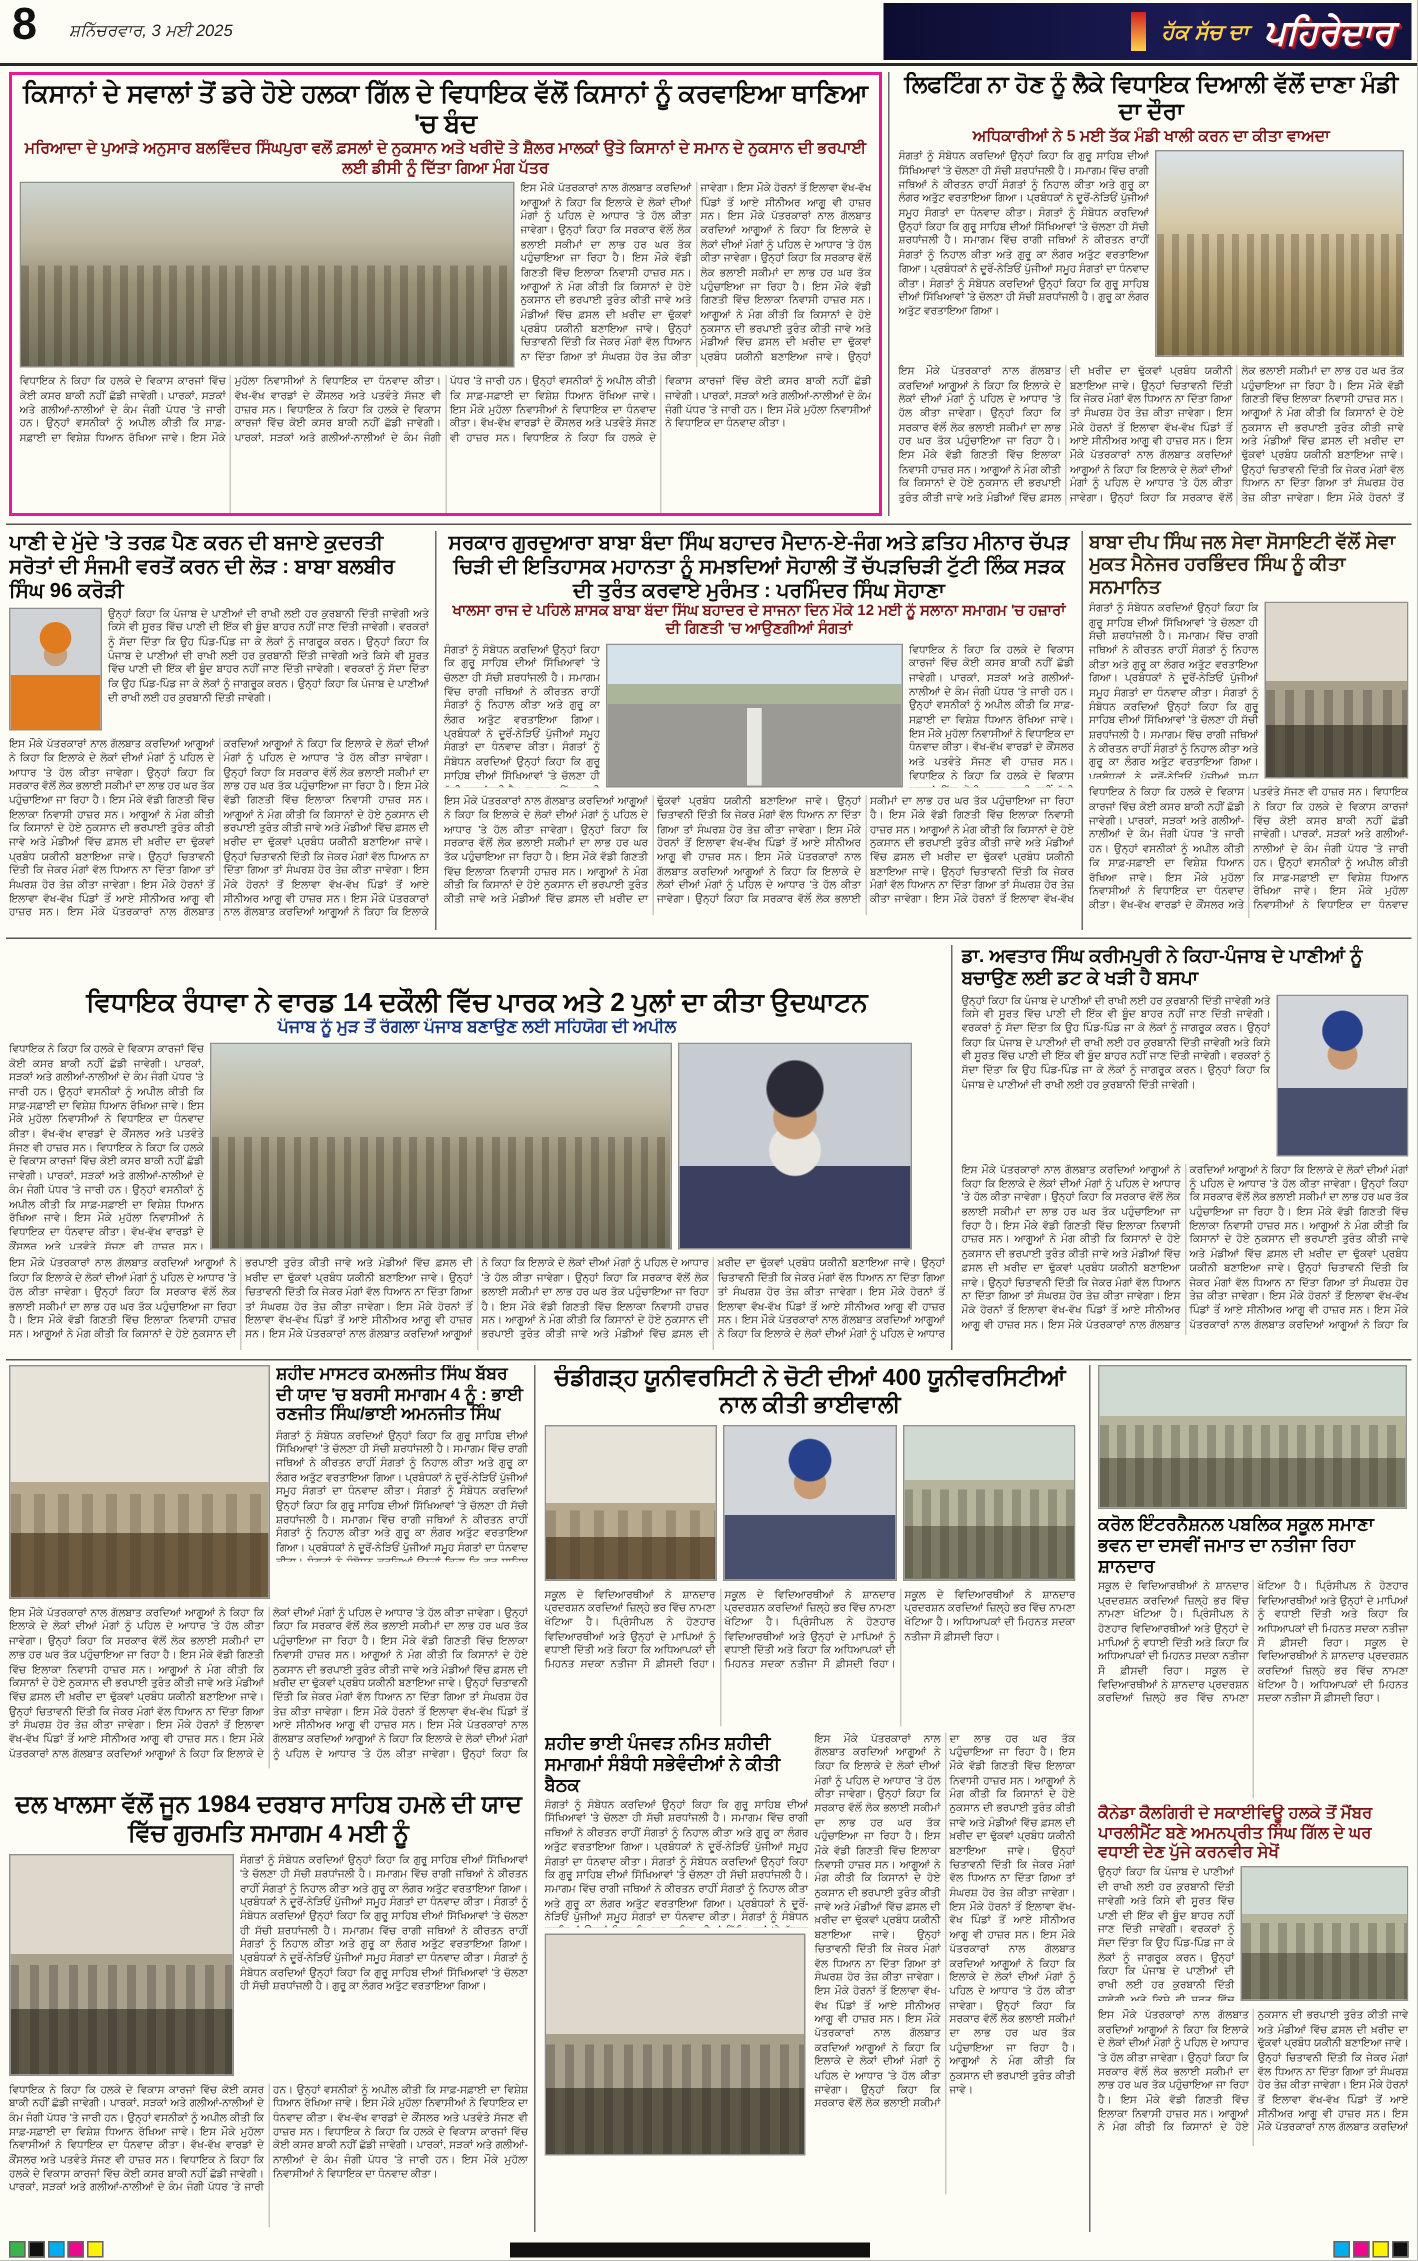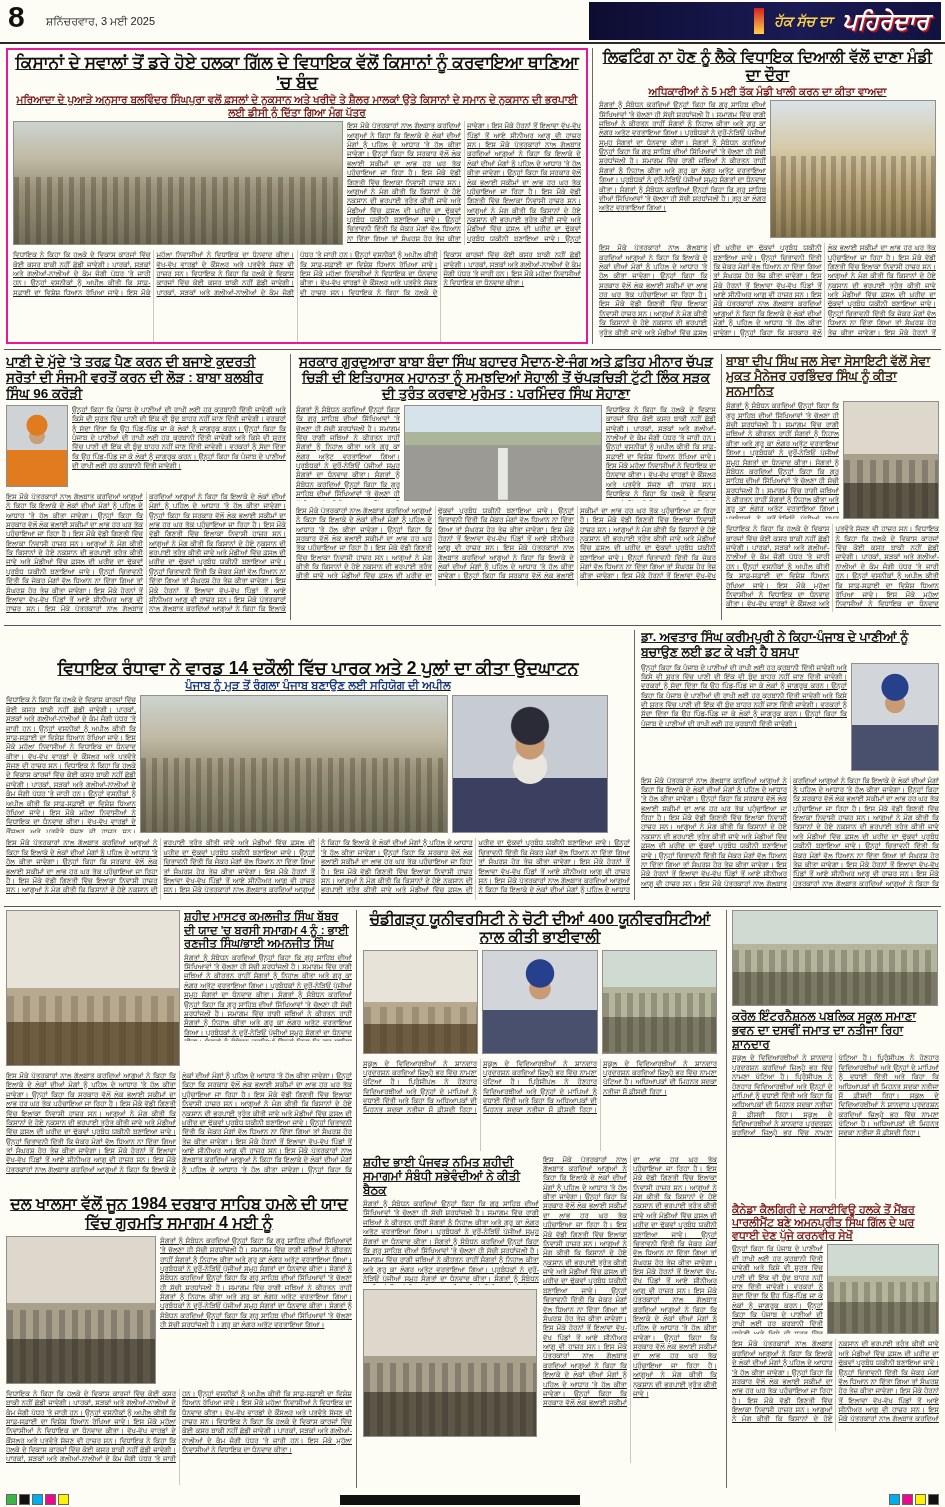--- a/index.html
+++ b/index.html
@@ -6,30 +6,30 @@
   html,body { background:#888; }
   .page {
     position: relative; width: 945px; height: 1507px;
     margin: 0 auto; background: #fdfdf6; overflow: hidden;
     font-family: "Liberation Sans", "DejaVu Sans", sans-serif;
     color:#1c1c1c;
   }
   
   .header { position:absolute; left:0; top:0; width:945px; height:44px; border-bottom:2px solid #2a2a2a; }
   .pgnum { position:absolute; left:8px; top:0px; font-size:30px; font-weight:700; color:#111; }
-  .pgdate { position:absolute; left:46px; top:15px; font-size:11px; color:#222; }
+  .pgdate { position:absolute; left:46px; top:15px; font-size:11px; color:#222;font-style:italic; }
   .masthead { position:absolute; right:4px; top:2px; width:352px; height:38px;
     background:linear-gradient(90deg,#0d0d32,#1b1b55 60%,#121240);
     display:flex; align-items:center; justify-content:flex-end; padding:0 12px; gap:10px; }
   .mh-pre { color:#ffd24a; font-size:14px; font-weight:700; font-style:italic; white-space:nowrap; }
   .mh-title { color:#ffffff; font-size:23px; font-weight:700; white-space:nowrap;
     text-shadow:1px 1px 0 #d42020, 2px 2px 0 rgba(212,32,32,.55);font-style:italic; }
   .mh-deco { width:10px; height:26px; background:linear-gradient(180deg,#d42020,#ffd24a); flex:none; }
   
-  .art { position:absolute; overflow:hidden;text-decoration:underline; }
+  .art { position:absolute; overflow:hidden; }
   .hl { font-weight:700; color:#0e0e0e; line-height:1.18; overflow:hidden; }
   .ctr { text-align:center; }
   .sub { font-weight:700; color:#7a1616; overflow:hidden; line-height:1.2; }
   .blue { color:#15357e; }
   .maroon { color:#7a1616; }
   .s18{font-size:17.5px}.s17{font-size:17px}.s16{font-size:16px}.s155{font-size:15.5px}.s14{font-size:13.5px}.s13{font-size:12.5px}.s125{font-size:12px}
   .s12{font-size:11.5px}.s11{font-size:11px}.s105{font-size:10.5px}.s10{font-size:10px}
   .b { font-size:7px; line-height:1.34; text-align:justify; color:#1b1b1b; overflow:hidden; }
   .c2 { column-count:2; column-gap:6px; column-rule:1px solid #c9c9c0; }
   .c3 { column-count:3; column-gap:6px; column-rule:1px solid #c9c9c0; }
@@ -137,20 +137,21 @@
     <div class="hl s14" style="max-height:50px">ਪਾਣੀ ਦੇ ਮੁੱਦੇ 'ਤੇ ਤਰਫ਼ ਪੈਣ ਕਰਨ ਦੀ ਬਜਾਏ ਕੁਦਰਤੀ ਸਰੋਤਾਂ ਦੀ ਸੰਜਮੀ ਵਰਤੋਂ ਕਰਨ ਦੀ ਲੋੜ : ਬਾਬਾ ਬਲਬੀਰ ਸਿੰਘ 96 ਕਰੋੜੀ</div>
     <div class="row" style="margin-top:3px;height:84px">
       <div class="ph ph-portrait-saffron" style="width:62px;height:82px"></div>
       <div class="b" style="flex:1;height:82px">ਉਨ੍ਹਾਂ ਕਿਹਾ ਕਿ ਪੰਜਾਬ ਦੇ ਪਾਣੀਆਂ ਦੀ ਰਾਖੀ ਲਈ ਹਰ ਕੁਰਬਾਨੀ ਦਿੱਤੀ ਜਾਵੇਗੀ ਅਤੇ ਕਿਸੇ ਵੀ ਸੂਰਤ ਵਿੱਚ ਪਾਣੀ ਦੀ ਇੱਕ ਵੀ ਬੂੰਦ ਬਾਹਰ ਨਹੀਂ ਜਾਣ ਦਿੱਤੀ ਜਾਵੇਗੀ। ਵਰਕਰਾਂ ਨੂੰ ਸੱਦਾ ਦਿੱਤਾ ਕਿ ਉਹ ਪਿੰਡ-ਪਿੰਡ ਜਾ ਕੇ ਲੋਕਾਂ ਨੂੰ ਜਾਗਰੂਕ ਕਰਨ। ਉਨ੍ਹਾਂ ਕਿਹਾ ਕਿ ਪੰਜਾਬ ਦੇ ਪਾਣੀਆਂ ਦੀ ਰਾਖੀ ਲਈ ਹਰ ਕੁਰਬਾਨੀ ਦਿੱਤੀ ਜਾਵੇਗੀ ਅਤੇ ਕਿਸੇ ਵੀ ਸੂਰਤ ਵਿੱਚ ਪਾਣੀ ਦੀ ਇੱਕ ਵੀ ਬੂੰਦ ਬਾਹਰ ਨਹੀਂ ਜਾਣ ਦਿੱਤੀ ਜਾਵੇਗੀ। ਵਰਕਰਾਂ ਨੂੰ ਸੱਦਾ ਦਿੱਤਾ ਕਿ ਉਹ ਪਿੰਡ-ਪਿੰਡ ਜਾ ਕੇ ਲੋਕਾਂ ਨੂੰ ਜਾਗਰੂਕ ਕਰਨ। ਉਨ੍ਹਾਂ ਕਿਹਾ ਕਿ ਪੰਜਾਬ ਦੇ ਪਾਣੀਆਂ ਦੀ ਰਾਖੀ ਲਈ ਹਰ ਕੁਰਬਾਨੀ ਦਿੱਤੀ ਜਾਵੇਗੀ।</div>
     </div>
     <div class="b c2" style="margin-top:3px;height:122px">ਇਸ ਮੌਕੇ ਪੱਤਰਕਾਰਾਂ ਨਾਲ ਗੱਲਬਾਤ ਕਰਦਿਆਂ ਆਗੂਆਂ ਨੇ ਕਿਹਾ ਕਿ ਇਲਾਕੇ ਦੇ ਲੋਕਾਂ ਦੀਆਂ ਮੰਗਾਂ ਨੂੰ ਪਹਿਲ ਦੇ ਆਧਾਰ 'ਤੇ ਹੱਲ ਕੀਤਾ ਜਾਵੇਗਾ। ਉਨ੍ਹਾਂ ਕਿਹਾ ਕਿ ਸਰਕਾਰ ਵੱਲੋਂ ਲੋਕ ਭਲਾਈ ਸਕੀਮਾਂ ਦਾ ਲਾਭ ਹਰ ਘਰ ਤੱਕ ਪਹੁੰਚਾਇਆ ਜਾ ਰਿਹਾ ਹੈ। ਇਸ ਮੌਕੇ ਵੱਡੀ ਗਿਣਤੀ ਵਿੱਚ ਇਲਾਕਾ ਨਿਵਾਸੀ ਹਾਜ਼ਰ ਸਨ। ਆਗੂਆਂ ਨੇ ਮੰਗ ਕੀਤੀ ਕਿ ਕਿਸਾਨਾਂ ਦੇ ਹੋਏ ਨੁਕਸਾਨ ਦੀ ਭਰਪਾਈ ਤੁਰੰਤ ਕੀਤੀ ਜਾਵੇ ਅਤੇ ਮੰਡੀਆਂ ਵਿੱਚ ਫ਼ਸਲ ਦੀ ਖ਼ਰੀਦ ਦਾ ਢੁੱਕਵਾਂ ਪ੍ਰਬੰਧ ਯਕੀਨੀ ਬਣਾਇਆ ਜਾਵੇ। ਉਨ੍ਹਾਂ ਚਿਤਾਵਨੀ ਦਿੱਤੀ ਕਿ ਜੇਕਰ ਮੰਗਾਂ ਵੱਲ ਧਿਆਨ ਨਾ ਦਿੱਤਾ ਗਿਆ ਤਾਂ ਸੰਘਰਸ਼ ਹੋਰ ਤੇਜ਼ ਕੀਤਾ ਜਾਵੇਗਾ। ਇਸ ਮੌਕੇ ਹੋਰਨਾਂ ਤੋਂ ਇਲਾਵਾ ਵੱਖ-ਵੱਖ ਪਿੰਡਾਂ ਤੋਂ ਆਏ ਸੀਨੀਅਰ ਆਗੂ ਵੀ ਹਾਜ਼ਰ ਸਨ। ਇਸ ਮੌਕੇ ਪੱਤਰਕਾਰਾਂ ਨਾਲ ਗੱਲਬਾਤ ਕਰਦਿਆਂ ਆਗੂਆਂ ਨੇ ਕਿਹਾ ਕਿ ਇਲਾਕੇ ਦੇ ਲੋਕਾਂ ਦੀਆਂ ਮੰਗਾਂ ਨੂੰ ਪਹਿਲ ਦੇ ਆਧਾਰ 'ਤੇ ਹੱਲ ਕੀਤਾ ਜਾਵੇਗਾ। ਉਨ੍ਹਾਂ ਕਿਹਾ ਕਿ ਸਰਕਾਰ ਵੱਲੋਂ ਲੋਕ ਭਲਾਈ ਸਕੀਮਾਂ ਦਾ ਲਾਭ ਹਰ ਘਰ ਤੱਕ ਪਹੁੰਚਾਇਆ ਜਾ ਰਿਹਾ ਹੈ। ਇਸ ਮੌਕੇ ਵੱਡੀ ਗਿਣਤੀ ਵਿੱਚ ਇਲਾਕਾ ਨਿਵਾਸੀ ਹਾਜ਼ਰ ਸਨ। ਆਗੂਆਂ ਨੇ ਮੰਗ ਕੀਤੀ ਕਿ ਕਿਸਾਨਾਂ ਦੇ ਹੋਏ ਨੁਕਸਾਨ ਦੀ ਭਰਪਾਈ ਤੁਰੰਤ ਕੀਤੀ ਜਾਵੇ ਅਤੇ ਮੰਡੀਆਂ ਵਿੱਚ ਫ਼ਸਲ ਦੀ ਖ਼ਰੀਦ ਦਾ ਢੁੱਕਵਾਂ ਪ੍ਰਬੰਧ ਯਕੀਨੀ ਬਣਾਇਆ ਜਾਵੇ। ਉਨ੍ਹਾਂ ਚਿਤਾਵਨੀ ਦਿੱਤੀ ਕਿ ਜੇਕਰ ਮੰਗਾਂ ਵੱਲ ਧਿਆਨ ਨਾ ਦਿੱਤਾ ਗਿਆ ਤਾਂ ਸੰਘਰਸ਼ ਹੋਰ ਤੇਜ਼ ਕੀਤਾ ਜਾਵੇਗਾ। ਇਸ ਮੌਕੇ ਹੋਰਨਾਂ ਤੋਂ ਇਲਾਵਾ ਵੱਖ-ਵੱਖ ਪਿੰਡਾਂ ਤੋਂ ਆਏ ਸੀਨੀਅਰ ਆਗੂ ਵੀ ਹਾਜ਼ਰ ਸਨ। ਇਸ ਮੌਕੇ ਪੱਤਰਕਾਰਾਂ ਨਾਲ ਗੱਲਬਾਤ ਕਰਦਿਆਂ ਆਗੂਆਂ ਨੇ ਕਿਹਾ ਕਿ ਇਲਾਕੇ ਦੇ ਲੋਕਾਂ ਦੀਆਂ ਮੰਗਾਂ ਨੂੰ ਪਹਿਲ ਦੇ ਆਧਾਰ 'ਤੇ ਹੱਲ ਕੀਤਾ ਜਾਵੇਗਾ। ਉਨ੍ਹਾਂ ਕਿਹਾ ਕਿ ਸਰਕਾਰ ਵੱਲੋਂ ਲੋਕ ਭਲਾਈ ਸਕੀਮਾਂ ਦਾ ਲਾਭ ਹਰ ਘਰ ਤੱਕ ਪਹੁੰਚਾਇਆ ਜਾ ਰਿਹਾ ਹੈ। ਆਗੂਆਂ ਨੇ ਮੰਗ ਕੀਤੀ ਕਿ ਨੁਕਸਾਨ ਦੀ ਭਰਪਾਈ ਤੁਰੰਤ ਕੀਤੀ ਜਾਵੇ।</div>
   </div>
 
   <div class="art a4">
     <div class="hl s14 ctr" style="max-height:52px">ਸਰਕਾਰ ਗੁਰਦੁਆਰਾ ਬਾਬਾ ਬੰਦਾ ਸਿੰਘ ਬਹਾਦਰ ਮੈਦਾਨ-ਏ-ਜੰਗ ਅਤੇ ਫ਼ਤਿਹ ਮੀਨਾਰ ਚੱਪੜ ਚਿੜੀ ਦੀ ਇਤਿਹਾਸਕ ਮਹਾਨਤਾ ਨੂੰ ਸਮਝਦਿਆਂ ਸੋਹਾਲੀ ਤੋਂ ਚੱਪੜਚਿੜੀ ਟੁੱਟੀ ਲਿੰਕ ਸੜਕ ਦੀ ਤੁਰੰਤ ਕਰਵਾਏ ਮੁਰੰਮਤ : ਪਰਮਿੰਦਰ ਸਿੰਘ ਸੋਹਾਣਾ</div>
+    <div class="sub s10 ctr" style="max-height:26px">ਖਾਲਸਾ ਰਾਜ ਦੇ ਪਹਿਲੇ ਸ਼ਾਸਕ ਬਾਬਾ ਬੰਦਾ ਸਿੰਘ ਬਹਾਦਰ ਦੇ ਸਾਜਨਾ ਦਿਨ ਮੌਕੇ 12 ਮਈ ਨੂੰ ਸਲਾਨਾ ਸਮਾਗਮ 'ਚ ਹਜ਼ਾਰਾਂ ਦੀ ਗਿਣਤੀ 'ਚ ਆਉਣਗੀਆਂ ਸੰਗਤਾਂ</div>
     <div class="row" style="margin-top:3px;height:98px">
       <div class="b" style="width:104px;height:96px">ਸੰਗਤਾਂ ਨੂੰ ਸੰਬੋਧਨ ਕਰਦਿਆਂ ਉਨ੍ਹਾਂ ਕਿਹਾ ਕਿ ਗੁਰੂ ਸਾਹਿਬ ਦੀਆਂ ਸਿੱਖਿਆਵਾਂ 'ਤੇ ਚੱਲਣਾ ਹੀ ਸੱਚੀ ਸ਼ਰਧਾਂਜਲੀ ਹੈ। ਸਮਾਗਮ ਵਿੱਚ ਰਾਗੀ ਜਥਿਆਂ ਨੇ ਕੀਰਤਨ ਰਾਹੀਂ ਸੰਗਤਾਂ ਨੂੰ ਨਿਹਾਲ ਕੀਤਾ ਅਤੇ ਗੁਰੂ ਕਾ ਲੰਗਰ ਅਤੁੱਟ ਵਰਤਾਇਆ ਗਿਆ। ਪ੍ਰਬੰਧਕਾਂ ਨੇ ਦੂਰੋਂ-ਨੇੜਿਓਂ ਪੁੱਜੀਆਂ ਸਮੂਹ ਸੰਗਤਾਂ ਦਾ ਧੰਨਵਾਦ ਕੀਤਾ। ਸੰਗਤਾਂ ਨੂੰ ਸੰਬੋਧਨ ਕਰਦਿਆਂ ਉਨ੍ਹਾਂ ਕਿਹਾ ਕਿ ਗੁਰੂ ਸਾਹਿਬ ਦੀਆਂ ਸਿੱਖਿਆਵਾਂ 'ਤੇ ਚੱਲਣਾ ਹੀ ਸੱਚੀ ਸ਼ਰਧਾਂਜਲੀ ਹੈ। ਸਮਾਗਮ ਵਿੱਚ ਰਾਗੀ ਜਥਿਆਂ ਨੇ ਕੀਰਤਨ ਰਾਹੀਂ ਸੰਗਤਾਂ ਨੂੰ ਨਿਹਾਲ ਕੀਤਾ ਅਤੇ ਗੁਰੂ ਕਾ ਲੰਗਰ ਅਤੁੱਟ ਵਰਤਾਇਆ ਗਿਆ। ਪ੍ਰਬੰਧਕਾਂ ਨੇ ਦੂਰੋਂ-ਨੇੜਿਓਂ ਪੁੱਜੀਆਂ ਸਮੂਹ ਸੰਗਤਾਂ ਦਾ ਧੰਨਵਾਦ ਕੀਤਾ। ਸੰਗਤਾਂ ਨੂੰ ਸੰਬੋਧਨ ਕਰਦਿਆਂ ਉਨ੍ਹਾਂ ਕਿਹਾ ਕਿ ਗੁਰੂ ਸਾਹਿਬ ਦੀਆਂ ਸਿੱਖਿਆਵਾਂ 'ਤੇ ਚੱਲਣਾ ਹੀ ਸੱਚੀ ਸ਼ਰਧਾਂਜਲੀ ਹੈ। ਗੁਰੂ ਕਾ ਲੰਗਰ ਅਤੁੱਟ ਵਰਤਾਇਆ ਗਿਆ।</div>
       <div class="ph ph-road" style="width:198px;height:96px"></div>
       <div class="b" style="flex:1;height:96px">ਵਿਧਾਇਕ ਨੇ ਕਿਹਾ ਕਿ ਹਲਕੇ ਦੇ ਵਿਕਾਸ ਕਾਰਜਾਂ ਵਿੱਚ ਕੋਈ ਕਸਰ ਬਾਕੀ ਨਹੀਂ ਛੱਡੀ ਜਾਵੇਗੀ। ਪਾਰਕਾਂ, ਸੜਕਾਂ ਅਤੇ ਗਲੀਆਂ-ਨਾਲੀਆਂ ਦੇ ਕੰਮ ਜੰਗੀ ਪੱਧਰ 'ਤੇ ਜਾਰੀ ਹਨ। ਉਨ੍ਹਾਂ ਵਸਨੀਕਾਂ ਨੂੰ ਅਪੀਲ ਕੀਤੀ ਕਿ ਸਾਫ਼-ਸਫ਼ਾਈ ਦਾ ਵਿਸ਼ੇਸ਼ ਧਿਆਨ ਰੱਖਿਆ ਜਾਵੇ। ਇਸ ਮੌਕੇ ਮੁਹੱਲਾ ਨਿਵਾਸੀਆਂ ਨੇ ਵਿਧਾਇਕ ਦਾ ਧੰਨਵਾਦ ਕੀਤਾ। ਵੱਖ-ਵੱਖ ਵਾਰਡਾਂ ਦੇ ਕੌਂਸਲਰ ਅਤੇ ਪਤਵੰਤੇ ਸੱਜਣ ਵੀ ਹਾਜ਼ਰ ਸਨ। ਵਿਧਾਇਕ ਨੇ ਕਿਹਾ ਕਿ ਹਲਕੇ ਦੇ ਵਿਕਾਸ ਕਾਰਜਾਂ ਵਿੱਚ ਕੋਈ ਕਸਰ ਬਾਕੀ ਨਹੀਂ ਛੱਡੀ ਜਾਵੇਗੀ। ਪਾਰਕਾਂ, ਸੜਕਾਂ ਅਤੇ ਗਲੀਆਂ-ਨਾਲੀਆਂ ਦੇ ਕੰਮ ਜੰਗੀ ਪੱਧਰ 'ਤੇ ਜਾਰੀ ਹਨ। ਉਨ੍ਹਾਂ ਵਸਨੀਕਾਂ ਨੂੰ ਅਪੀਲ ਕੀਤੀ ਕਿ ਸਾਫ਼-ਸਫ਼ਾਈ ਦਾ ਵਿਸ਼ੇਸ਼ ਧਿਆਨ ਰੱਖਿਆ ਜਾਵੇ। ਇਸ ਮੌਕੇ ਮੁਹੱਲਾ ਨਿਵਾਸੀਆਂ ਨੇ ਵਿਧਾਇਕ ਦਾ ਧੰਨਵਾਦ ਕੀਤਾ। ਵੱਖ-ਵੱਖ ਵਾਰਡਾਂ ਦੇ ਕੌਂਸਲਰ ਅਤੇ ਪਤਵੰਤੇ ਸੱਜਣ ਵੀ ਹਾਜ਼ਰ ਸਨ। ਵਿਧਾਇਕ ਨੇ ਕਿਹਾ ਕਿ ਹਲਕੇ ਦੇ ਵਿਕਾਸ ਕਾਰਜਾਂ ਵਿੱਚ ਕੋਈ ਕਸਰ ਬਾਕੀ ਨਹੀਂ ਛੱਡੀ ਜਾਵੇਗੀ। ਪਾਰਕਾਂ, ਸੜਕਾਂ ਅਤੇ ਗਲੀਆਂ-ਨਾਲੀਆਂ ਦੇ ਕੰਮ ਜੰਗੀ ਪੱਧਰ 'ਤੇ ਜਾਰੀ ਹਨ। ਇਸ ਮੌਕੇ ਮੁਹੱਲਾ ਨਿਵਾਸੀਆਂ ਨੇ ਵਿਧਾਇਕ ਦਾ ਧੰਨਵਾਦ ਕੀਤਾ।</div>
     </div>
     <div class="b c3" style="margin-top:3px;height:80px">ਇਸ ਮੌਕੇ ਪੱਤਰਕਾਰਾਂ ਨਾਲ ਗੱਲਬਾਤ ਕਰਦਿਆਂ ਆਗੂਆਂ ਨੇ ਕਿਹਾ ਕਿ ਇਲਾਕੇ ਦੇ ਲੋਕਾਂ ਦੀਆਂ ਮੰਗਾਂ ਨੂੰ ਪਹਿਲ ਦੇ ਆਧਾਰ 'ਤੇ ਹੱਲ ਕੀਤਾ ਜਾਵੇਗਾ। ਉਨ੍ਹਾਂ ਕਿਹਾ ਕਿ ਸਰਕਾਰ ਵੱਲੋਂ ਲੋਕ ਭਲਾਈ ਸਕੀਮਾਂ ਦਾ ਲਾਭ ਹਰ ਘਰ ਤੱਕ ਪਹੁੰਚਾਇਆ ਜਾ ਰਿਹਾ ਹੈ। ਇਸ ਮੌਕੇ ਵੱਡੀ ਗਿਣਤੀ ਵਿੱਚ ਇਲਾਕਾ ਨਿਵਾਸੀ ਹਾਜ਼ਰ ਸਨ। ਆਗੂਆਂ ਨੇ ਮੰਗ ਕੀਤੀ ਕਿ ਕਿਸਾਨਾਂ ਦੇ ਹੋਏ ਨੁਕਸਾਨ ਦੀ ਭਰਪਾਈ ਤੁਰੰਤ ਕੀਤੀ ਜਾਵੇ ਅਤੇ ਮੰਡੀਆਂ ਵਿੱਚ ਫ਼ਸਲ ਦੀ ਖ਼ਰੀਦ ਦਾ ਢੁੱਕਵਾਂ ਪ੍ਰਬੰਧ ਯਕੀਨੀ ਬਣਾਇਆ ਜਾਵੇ। ਉਨ੍ਹਾਂ ਚਿਤਾਵਨੀ ਦਿੱਤੀ ਕਿ ਜੇਕਰ ਮੰਗਾਂ ਵੱਲ ਧਿਆਨ ਨਾ ਦਿੱਤਾ ਗਿਆ ਤਾਂ ਸੰਘਰਸ਼ ਹੋਰ ਤੇਜ਼ ਕੀਤਾ ਜਾਵੇਗਾ। ਇਸ ਮੌਕੇ ਹੋਰਨਾਂ ਤੋਂ ਇਲਾਵਾ ਵੱਖ-ਵੱਖ ਪਿੰਡਾਂ ਤੋਂ ਆਏ ਸੀਨੀਅਰ ਆਗੂ ਵੀ ਹਾਜ਼ਰ ਸਨ। ਇਸ ਮੌਕੇ ਪੱਤਰਕਾਰਾਂ ਨਾਲ ਗੱਲਬਾਤ ਕਰਦਿਆਂ ਆਗੂਆਂ ਨੇ ਕਿਹਾ ਕਿ ਇਲਾਕੇ ਦੇ ਲੋਕਾਂ ਦੀਆਂ ਮੰਗਾਂ ਨੂੰ ਪਹਿਲ ਦੇ ਆਧਾਰ 'ਤੇ ਹੱਲ ਕੀਤਾ ਜਾਵੇਗਾ। ਉਨ੍ਹਾਂ ਕਿਹਾ ਕਿ ਸਰਕਾਰ ਵੱਲੋਂ ਲੋਕ ਭਲਾਈ ਸਕੀਮਾਂ ਦਾ ਲਾਭ ਹਰ ਘਰ ਤੱਕ ਪਹੁੰਚਾਇਆ ਜਾ ਰਿਹਾ ਹੈ। ਇਸ ਮੌਕੇ ਵੱਡੀ ਗਿਣਤੀ ਵਿੱਚ ਇਲਾਕਾ ਨਿਵਾਸੀ ਹਾਜ਼ਰ ਸਨ। ਆਗੂਆਂ ਨੇ ਮੰਗ ਕੀਤੀ ਕਿ ਕਿਸਾਨਾਂ ਦੇ ਹੋਏ ਨੁਕਸਾਨ ਦੀ ਭਰਪਾਈ ਤੁਰੰਤ ਕੀਤੀ ਜਾਵੇ ਅਤੇ ਮੰਡੀਆਂ ਵਿੱਚ ਫ਼ਸਲ ਦੀ ਖ਼ਰੀਦ ਦਾ ਢੁੱਕਵਾਂ ਪ੍ਰਬੰਧ ਯਕੀਨੀ ਬਣਾਇਆ ਜਾਵੇ। ਉਨ੍ਹਾਂ ਚਿਤਾਵਨੀ ਦਿੱਤੀ ਕਿ ਜੇਕਰ ਮੰਗਾਂ ਵੱਲ ਧਿਆਨ ਨਾ ਦਿੱਤਾ ਗਿਆ ਤਾਂ ਸੰਘਰਸ਼ ਹੋਰ ਤੇਜ਼ ਕੀਤਾ ਜਾਵੇਗਾ। ਇਸ ਮੌਕੇ ਹੋਰਨਾਂ ਤੋਂ ਇਲਾਵਾ ਵੱਖ-ਵੱਖ ਪਿੰਡਾਂ ਤੋਂ ਆਏ ਸੀਨੀਅਰ ਆਗੂ ਵੀ ਹਾਜ਼ਰ ਸਨ। ਇਸ ਮੌਕੇ ਪੱਤਰਕਾਰਾਂ ਨਾਲ ਗੱਲਬਾਤ ਕਰਦਿਆਂ ਆਗੂਆਂ ਨੇ ਕਿਹਾ ਕਿ ਇਲਾਕੇ ਦੇ ਲੋਕਾਂ ਦੀਆਂ ਮੰਗਾਂ ਨੂੰ ਪਹਿਲ ਦੇ ਆਧਾਰ 'ਤੇ ਹੱਲ ਕੀਤਾ ਜਾਵੇਗਾ। ਉਨ੍ਹਾਂ ਕਿਹਾ ਕਿ ਸਰਕਾਰ ਵੱਲੋਂ ਲੋਕ ਭਲਾਈ ਸਕੀਮਾਂ ਦਾ ਲਾਭ ਹਰ ਘਰ ਤੱਕ ਪਹੁੰਚਾਇਆ ਜਾ ਰਿਹਾ ਹੈ। ਆਗੂਆਂ ਨੇ ਮੰਗ ਕੀਤੀ ਕਿ ਨੁਕਸਾਨ ਦੀ ਭਰਪਾਈ ਤੁਰੰਤ ਕੀਤੀ ਜਾਵੇ।</div>
   </div>
 
   <div class="art a5">
     <div class="hl s13" style="max-height:50px;color:#33220f">ਬਾਬਾ ਦੀਪ ਸਿੰਘ ਜਲ ਸੇਵਾ ਸੋਸਾਇਟੀ ਵੱਲੋਂ ਸੇਵਾ ਮੁਕਤ ਮੈਨੇਜਰ ਹਰਭਿੰਦਰ ਸਿੰਘ ਨੂੰ ਕੀਤਾ ਸਨਮਾਨਿਤ</div>

